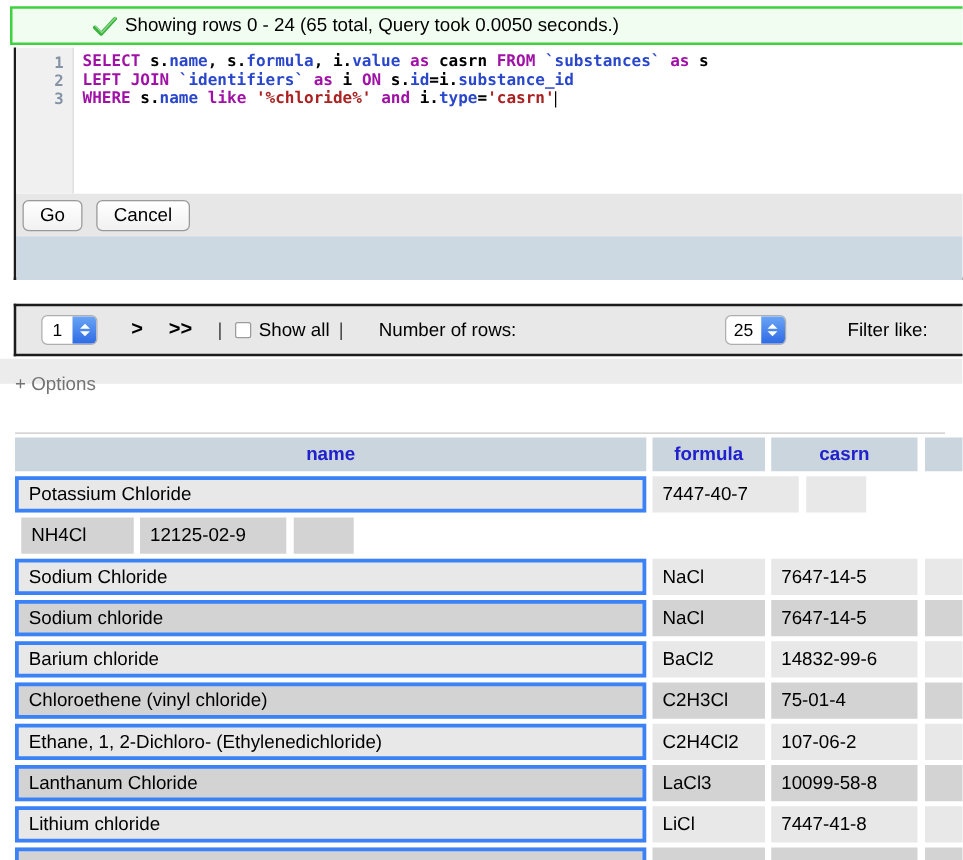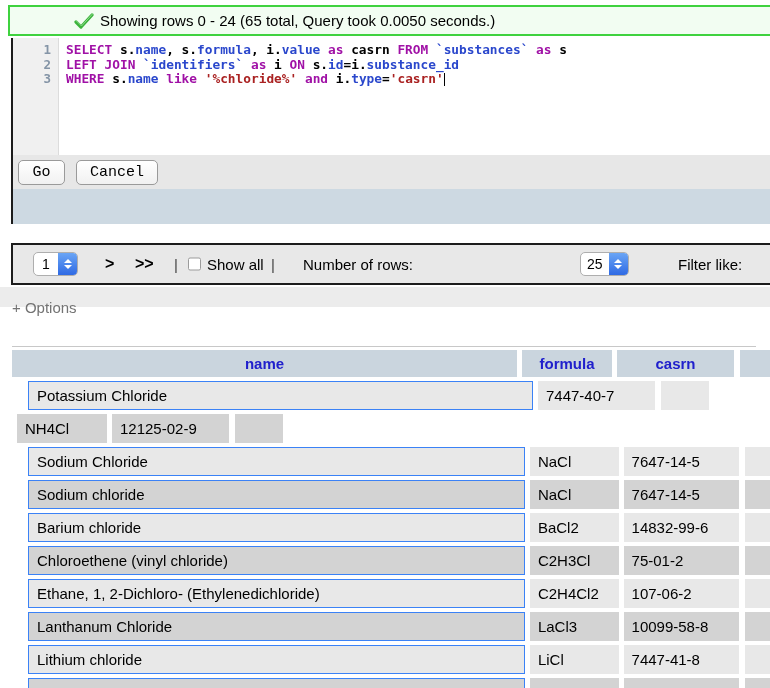--- a/index.html
+++ b/index.html
@@ -50,21 +50,21 @@
   .cursor { display: inline-block; width: 1px; height: 13px; background: #000; vertical-align: text-bottom; }
 
   .toolbar {
     height: 34px; background: #e7e7e7;
     display: flex; align-items: center; gap: 11px; padding-left: 5px;
   }
   .btn {
     height: 25px; min-width: 47px; padding: 0 13px;
     border: 1px solid #9a9a9a; border-radius: 5px;
     background: linear-gradient(#ffffff, #f1f1f1);
-    font-family: Liberation Mono, monospace;
+    font-family: Liberation Sans, sans-serif;
     font-size: 15px; color: #000;
   }
   .blue-strip { height: 35px; background: #cdd9e2; }
 
   
   .pagination-bar {
     position: absolute; left: 11px; top: 243px;
     width: 764px; height: 42px;
     background: #e8e8e8;
     border: 2px solid #1c1c1c; border-right: none;
@@ -108,21 +108,21 @@
     display: flex; align-items: center; justify-content: center;
     height: 27px; background: #cad5de;
     font-size: 15px; font-weight: bold; color: #2020cc;
   }
   .c-name    { width: 505px; }
   .c-formula { width: 90px;  margin-left: 5px; }
   .c-casrn   { width: 117px; margin-left: 5px; }
   .c-sliver  { width: 48px;  margin-left: 6px; padding-left: 0; }
   .trow.odd  .cell { background: #e8e8e8; }
   .trow.even .cell { background: #d3d3d3; }
-  .cell.c-name { border: 1px solid #3b82f6; margin-left: 16px; }
+  .cell.c-name { border: 3px solid #3b82f6; }
 </style>
 </head>
 <body>
 
 <div class="success-bar">
   <svg class="check" viewBox="0 0 20 16">
     <path d="M2 9 L7 14 L18 2" fill="none" stroke="#3cb43c" stroke-width="3.2" stroke-linecap="round" stroke-linejoin="round"></path>
     <path d="M2 9 L7 14 L18 2" fill="none" stroke="#8fd98f" stroke-width="1" stroke-linecap="round" transform="translate(0.5,-1)"></path>
   </svg>
   <span>Showing rows 0 - 24 (65 total, Query took 0.0050 seconds.)</span>
@@ -207,21 +207,21 @@
       </div>
       <div class="trow odd">
         <div class="cell c-name">Barium chloride</div>
         <div class="cell c-formula">BaCl2</div>
         <div class="cell c-casrn">14832-99-6</div>
         <div class="cell c-sliver"></div>
       </div>
       <div class="trow even">
         <div class="cell c-name">Chloroethene (vinyl chloride)</div>
         <div class="cell c-formula">C2H3Cl</div>
-        <div class="cell c-casrn">75-01-2</div>
+        <div class="cell c-casrn">75-01-4</div>
         <div class="cell c-sliver"></div>
       </div>
       <div class="trow odd">
         <div class="cell c-name">Ethane, 1, 2-Dichloro- (Ethylenedichloride)</div>
         <div class="cell c-formula">C2H4Cl2</div>
         <div class="cell c-casrn">107-06-2</div>
         <div class="cell c-sliver"></div>
       </div>
       <div class="trow even">
         <div class="cell c-name">Lanthanum Chloride</div>

